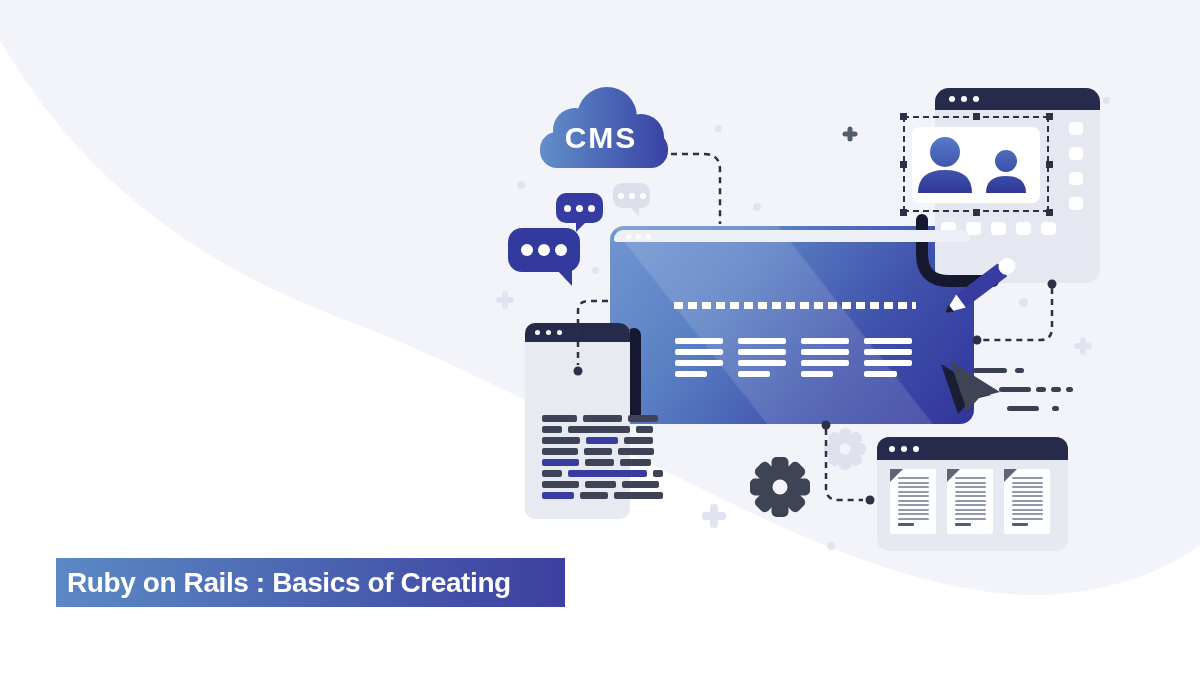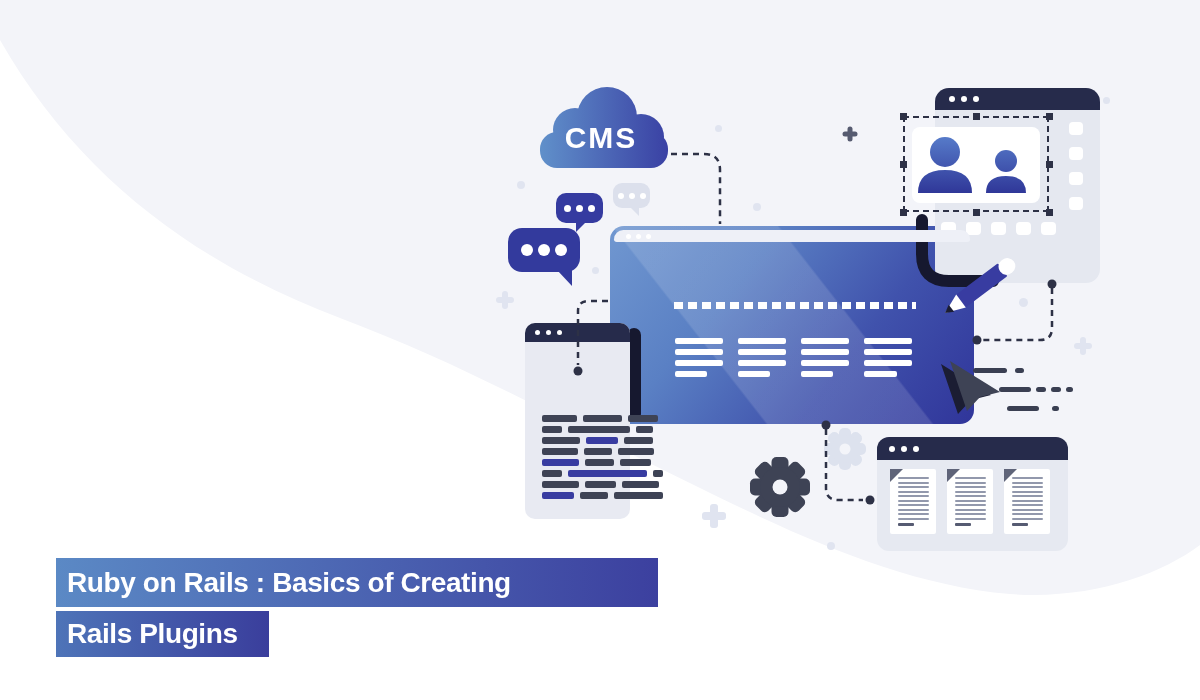--- a/index.html
+++ b/index.html
@@ -81,21 +81,21 @@
   .avatar-card{left:912px;top:127px;width:128px;height:76px;background:#fff;border-radius:8px;}
   .sel-box{left:903px;top:116px;width:146px;height:96px;border:2px dashed #2d3146;box-sizing:border-box;}
   .handle{position:absolute;width:7px;height:7px;background:#2d3146;}
 
   
   .mline-dark{position:absolute;height:4.5px;border-radius:2.5px;background:#3a3f52;}
 
   
   .banner{position:absolute;display:flex;align-items:center;color:#fff;font-weight:bold;
     font-size:28px;letter-spacing:-0.4px;padding-left:11px;box-sizing:border-box;white-space:nowrap;overflow:hidden;}
-  .banner1{left:56px;top:558px;width:602px;height:49px;background:linear-gradient(90deg,#5b89c5,#3c409f);}
+  .banner1{left:56px;top:558px;width:509px;height:49px;background:linear-gradient(90deg,#5b89c5,#3c409f);}
   .banner2{left:56px;top:611px;width:213px;height:46px;background:linear-gradient(90deg,#4e74b8,#3a3e9c);}
 
   svg text{font-family:"Liberation Sans",sans-serif;}
 </style>
 </head>
 <body>
 
 <div class="stage">
 
   <svg class="bg-svg" width="1200" height="700" viewBox="0 0 1200 700">
@@ -405,17 +405,14 @@
       <circle cx="826" cy="425" r="4.5"></circle>
       <circle cx="870" cy="500" r="4.5"></circle>
       <circle cx="1052" cy="284" r="4.5"></circle>
       <circle cx="977" cy="340" r="4.5"></circle>
     </g>
   </svg>
 
   <div class="banner banner1">
     <span>Ruby on Rails : Basics of Creating</span>
   </div>
-  <div class="banner banner2">
-    <span>Rails Plugins</span>
-  </div>
 
 </div>
 
 </body></html>

